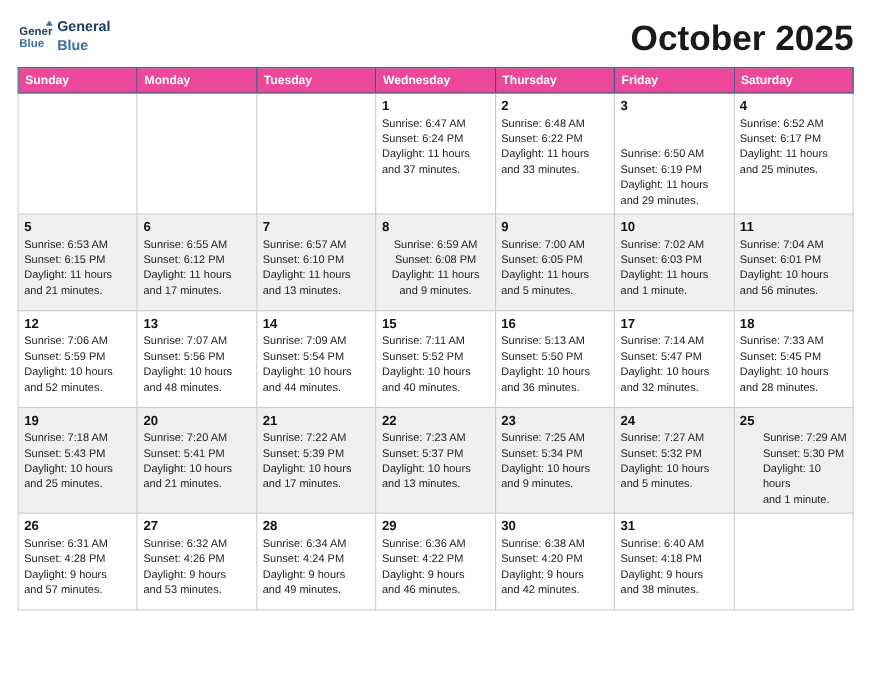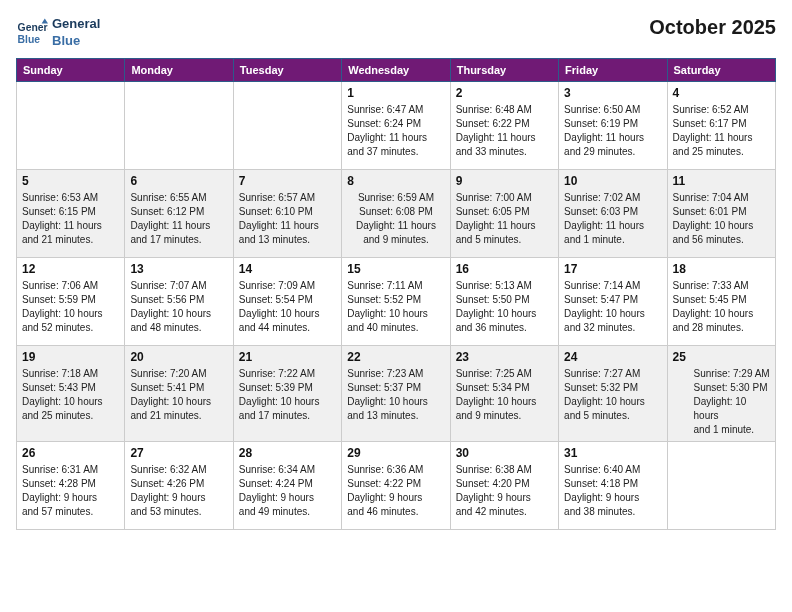--- a/index.html
+++ b/index.html
@@ -22,37 +22,37 @@
       gap: 4px;
     }
     .logo-icon {
       width: 32px;
       height: 32px;
     }
     .title-block {
       text-align: right;
     }
     .month-title {
-      font-size: 20px;
+      font-size: 32px;
       font-weight: bold;
       color: #1a1a1a;
     }
     .subtitle {
       font-size: 14px;
       color: #333;
       margin-top: 2px;
     }
     .calendar {
       width: 100%;
       border-collapse: collapse;
       margin-top: 8px;
       font-size: 10.5px;
     }
     .calendar th {
-      background: #701a75;
+      background: #ec4899;
       color: #fff;
       text-align: left;
       padding: 5px 6px;
       font-size: 11px;
       font-weight: bold;
       border: 1px solid #2d5a8a;
     }
     .calendar td {
       border: 1px solid #ccc;
       vertical-align: top;
@@ -138,21 +138,21 @@
             <div class="day-number">2</div>
             <div class="day-detail" style="white-space: pre-line;">Sunrise: 6:48 AM
 Sunset: 6:22 PM
 Daylight: 11 hours
 and 33 minutes.</div>
           </div>
         </td>
         <td>
           <div class="cell-content">
             <div class="day-number">3</div>
-            <div class="day-detail" style="white-space: pre-line;">Sunrise: 6:50 AM
+            <div class="day-detail" style="white-space: pre-line; margin-top: 28px;">Sunrise: 6:50 AM
 Sunset: 6:19 PM
 Daylight: 11 hours
 and 29 minutes.</div>
           </div>
         </td>
         <td>
           <div class="cell-content">
             <div class="day-number">4</div>
             <div class="day-detail" style="white-space: pre-line;">Sunrise: 6:52 AM
 Sunset: 6:17 PM

